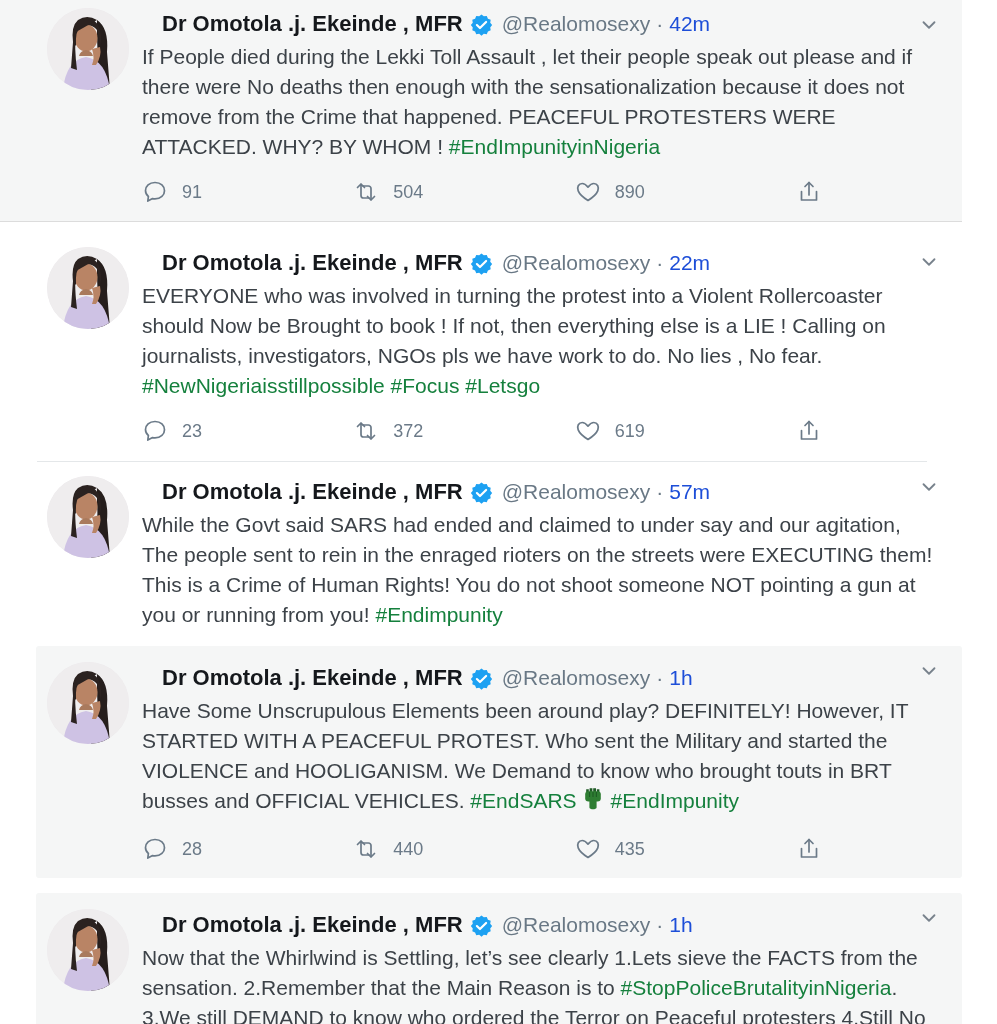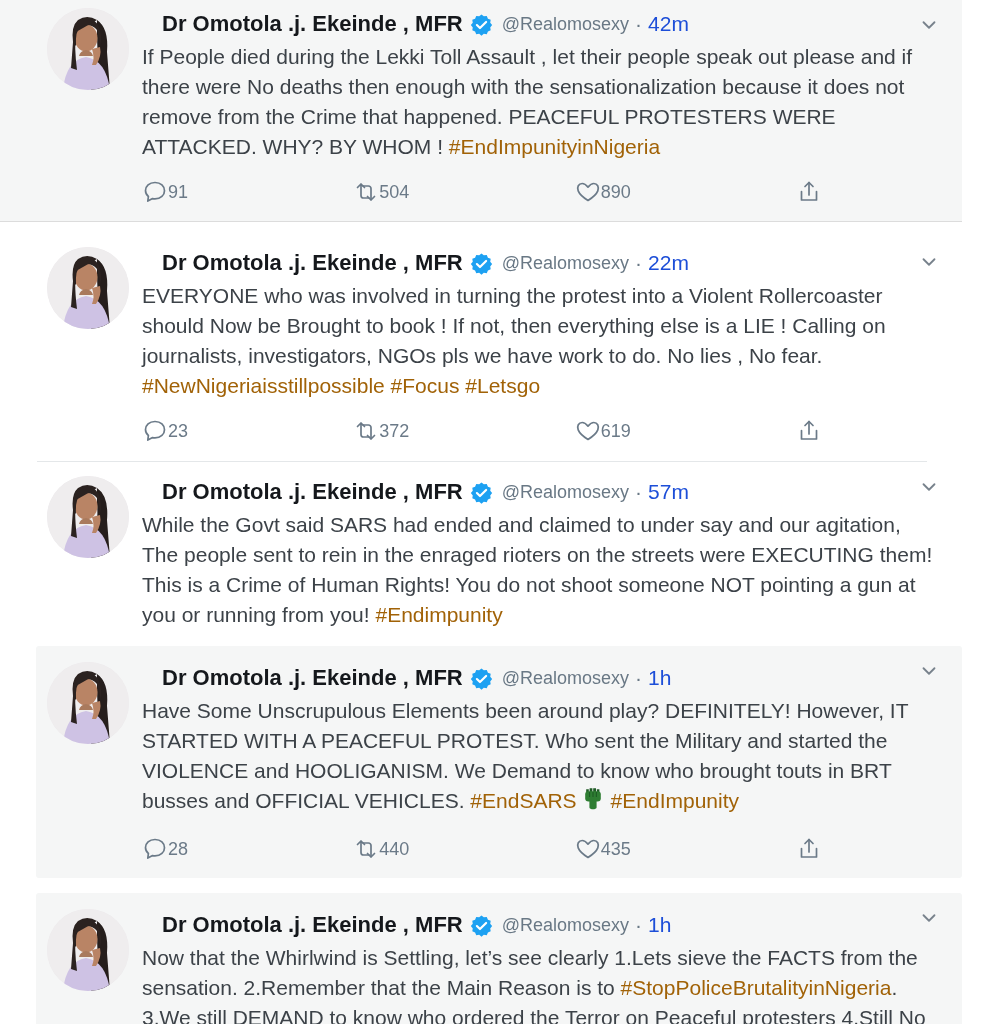--- a/index.html
+++ b/index.html
@@ -22,33 +22,33 @@
   .avatar { width:82px; height:82px; border-radius:50%; overflow:hidden;
             flex-shrink:0; margin-right:13px; background:#ece9ec; cursor:pointer; }
   .avatar svg { display:block; width:82px; height:82px; }
 
   .content { flex:1; max-width:800px; }
 
   .header { display:flex; align-items:center; white-space:nowrap; height:32px; }
   .name { font-size:22px; font-weight:700; color:#15181c; cursor:pointer;margin-left:20px; }
   .badge { display:inline-flex; margin-left:7px; margin-right:9px; }
   .badge svg { width:23px; height:23px; }
-  .handle { font-size:18px; color:#697885; cursor:pointer; }
+  .handle { font-size:21px; color:#697885; cursor:pointer; }
   .dot { font-size:21px; color:#697885; margin:0 6px; }
   .time { font-size:21px; color:#1d4ed8; cursor:pointer; }
 
   .text { font-size:21px; line-height:30px; color:#3c4248; margin-top:2px;
           word-wrap:break-word; }
-  .text .hashtag { color:#a16207; text-decoration:none; cursor:pointer; }
+  .text .hashtag { color:#15803d; text-decoration:none; cursor:pointer; }
   .fist { display:inline-block; vertical-align:-3px; margin:0 6px 0 4px; }
   .fist svg { width:24px; height:25px; }
 
   .actions { display:flex; justify-content:space-between; align-items:center;
              width:680px; margin-top:17px; }
-  .action { display:flex; align-items:center; color:#6b7a88;
+  .action { display:flex; align-items:center; gap:14px; color:#6b7a88;
             font-size:18px; cursor:pointer; }
   .action svg { width:26px; height:26px; stroke:#6b7a88; fill:none;
                 stroke-width:1.7; stroke-linecap:round; stroke-linejoin:round; }
   .count { color:#6b7a88; }
 
   .chevron { position:absolute; top:14px; right:22px; cursor:pointer; }
   .chevron svg { width:22px; height:22px; stroke:#78828c; fill:none;
                  stroke-width:2; stroke-linecap:round; stroke-linejoin:round; }
 </style>
 </head>

